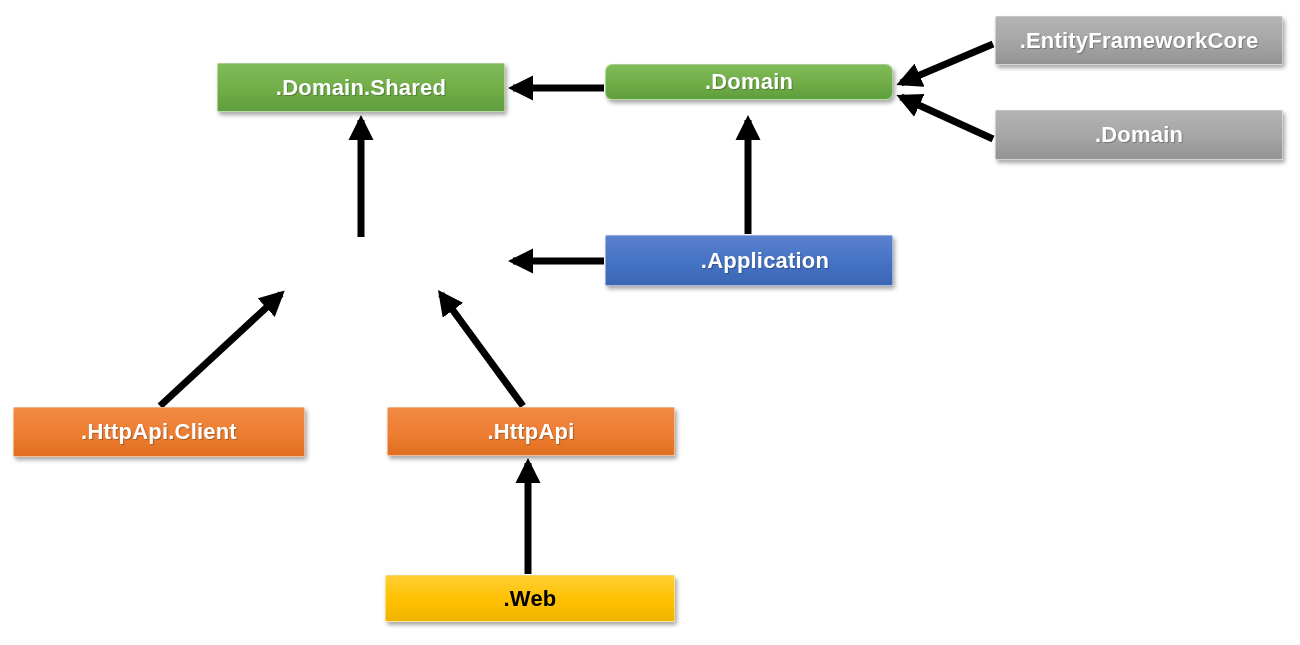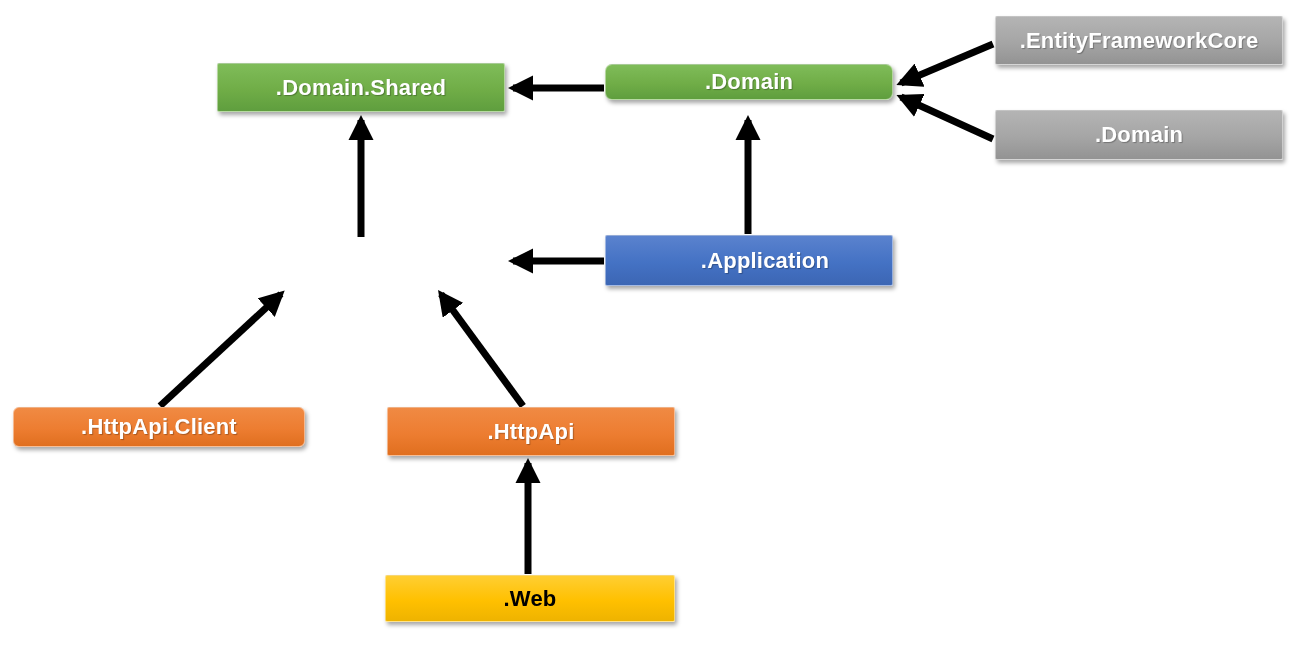--- a/index.html
+++ b/index.html
@@ -56,21 +56,21 @@
   </div>
   <div class="node light-text" style="left: 995px; top: 16px; width: 288px; height: 49px; color: rgb(255, 255, 255); background: linear-gradient(rgb(180, 180, 180) 0%, rgb(165, 165, 165) 55%, rgb(147, 147, 147) 100%);">
     <span>.EntityFrameworkCore</span>
   </div>
   <div class="node light-text" style="left: 995px; top: 110px; width: 288px; height: 50px; color: rgb(255, 255, 255); background: linear-gradient(rgb(180, 180, 180) 0%, rgb(165, 165, 165) 55%, rgb(147, 147, 147) 100%);">
     <span>.Domain</span>
   </div>
   <div class="node light-text" style="left: 605px; top: 235px; width: 288px; height: 51px; color: rgb(255, 255, 255); background: linear-gradient(rgb(90, 130, 206) 0%, rgb(68, 114, 196) 55%, rgb(60, 102, 180) 100%); padding-left: 32px;">
     <span>.Application</span>
   </div>
-  <div class="node light-text" style="left: 13px; top: 407px; width: 292px; height: 40px; color: rgb(255, 255, 255); background: linear-gradient(rgb(240, 138, 67) 0%, rgb(237, 125, 49) 55%, rgb(224, 111, 31) 100%); border-radius: 6px;">
+  <div class="node light-text" style="left: 13px; top: 407px; width: 292px; height: 50px; color: rgb(255, 255, 255); background: linear-gradient(rgb(240, 138, 67) 0%, rgb(237, 125, 49) 55%, rgb(224, 111, 31) 100%);">
     <span>.HttpApi.Client</span>
   </div>
   <div class="node light-text" style="left: 387px; top: 407px; width: 288px; height: 49px; color: rgb(255, 255, 255); background: linear-gradient(rgb(240, 138, 67) 0%, rgb(237, 125, 49) 55%, rgb(224, 111, 31) 100%);">
     <span>.HttpApi</span>
   </div>
   <div class="node" style="left: 385px; top: 575px; width: 290px; height: 47px; color: rgb(0, 0, 0); background: linear-gradient(rgb(255, 206, 50) 0%, rgb(255, 192, 0) 55%, rgb(238, 179, 0) 100%);">
     <span>.Web</span>
   </div>
 </div>
 

